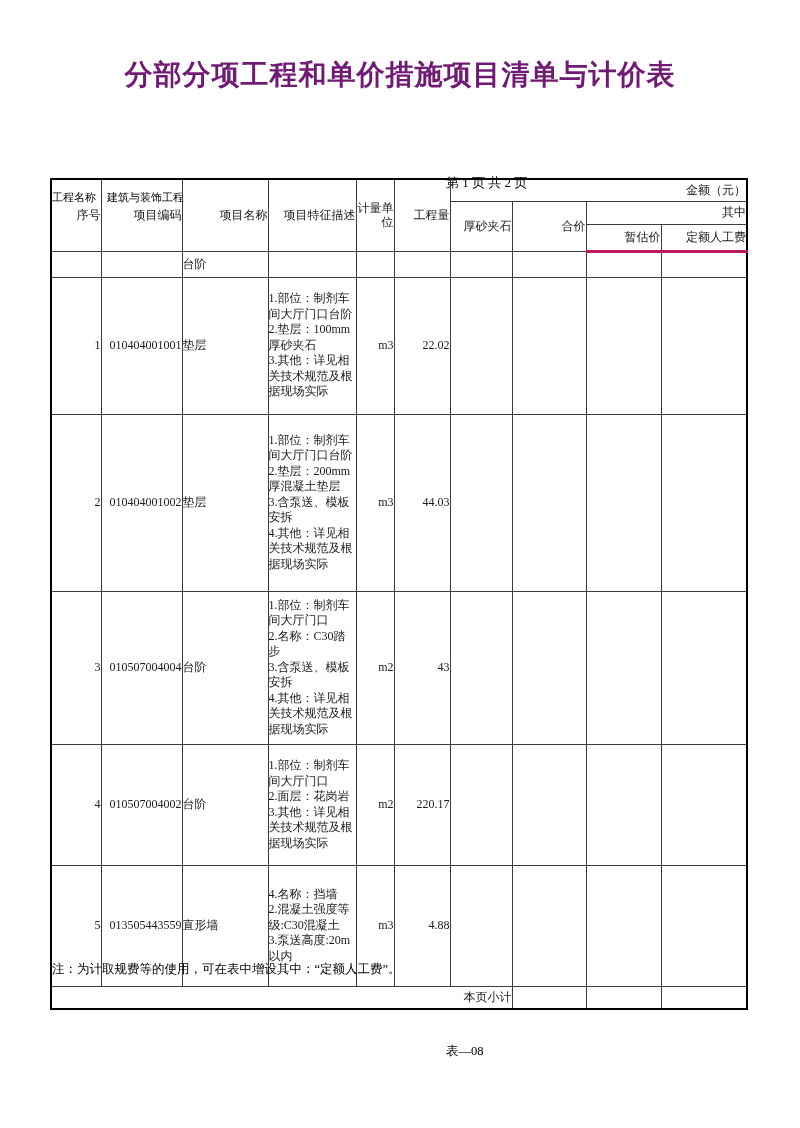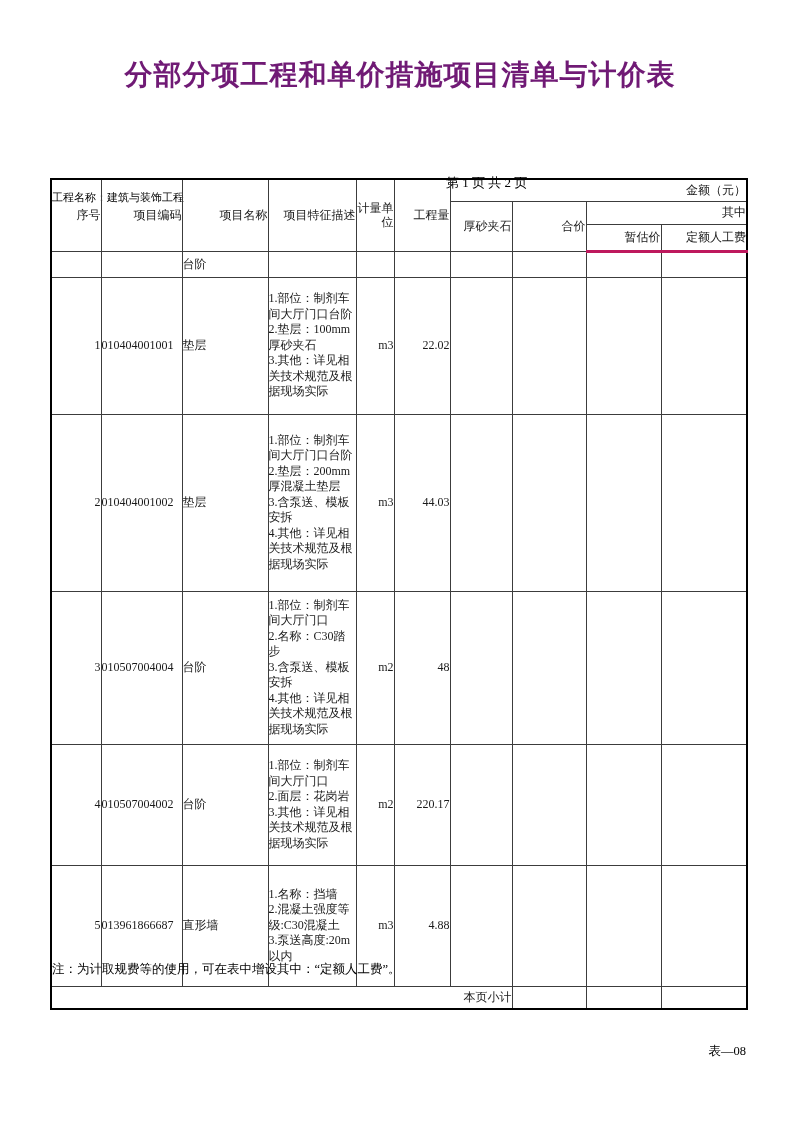--- a/index.html
+++ b/index.html
@@ -10,26 +10,26 @@
   .project-name{position:absolute;left:52px;top:158px;font-size:11px;color:#000;margin-top:32px;}
   .page-indicator{position:absolute;left:446px;top:174px;width:300px;text-align:left;font-size:13px;color:#000;}
   table.main{position:absolute;left:50px;top:178px;width:696px;border-collapse:collapse;table-layout:fixed;border:2px solid #000;}
   table.main th,table.main td{border:1px solid #3c3c3c;font-weight:normal;font-size:12px;vertical-align:middle;padding:0;overflow:hidden;color:#1a1a1a;}
   tr.hA{height:22px;} tr.hB{height:23px;} tr.hC{height:27px;}
   tr.sec{height:26px;}
   tr.r1{height:137px;} tr.r2{height:177px;} tr.r3{height:153px;} tr.r4{height:121px;} tr.r5{height:121px;}
   tr.subtotal{height:23px;margin-left:36px;}
   .c{text-align:right;}
   .l{text-align:left;padding-left:2px;}
-  .code{text-align:left;padding-left:1px;letter-spacing:0;}
+  .code{text-align:right;padding-left:1px;letter-spacing:0;}
   .features{text-align:left;padding:2px 1px 2px 3px;line-height:15.5px;white-space:pre-line;font-size:12px;}
   .prewrap{white-space:pre-line;line-height:14px;margin-top:44px;}
   tr.header-bottom th{border-bottom:3px solid #be185d;}
   .note{position:absolute;left:52px;top:961px;font-size:12.5px;color:#000;}
-  .form-code{position:absolute;left:446px;top:1043px;width:300px;text-align:right;font-size:12.5px;color:#000;}
+  .form-code{position:absolute;left:446px;top:1043px;width:300px;font-size:12.5px;color:#000;}
 </style>
 </head>
 <body>
 
 <div class="page">
 
   <div class="title">分部分项工程和单价措施项目清单与计价表</div>
 
   <div class="project-name">工程名称：建筑与装饰工程</div>
   <div class="page-indicator">第 1 页  共 2 页</div>
@@ -128,21 +128,21 @@
         <td class="features">1.部位：制剂车
 间大厅门口
 2.名称：C30踏
 步
 3.含泵送、模板
 安拆
 4.其他：详见相
 关技术规范及根
 据现场实际</td>
         <td class="c">m2</td>
-        <td class="c">48</td>
+        <td class="c">43</td>
         <td></td>
         <td></td>
         <td></td>
         <td></td>
       </tr>
 
       <tr class="r4">
         <td class="c">4</td>
         <td class="code">010507004002</td>
         <td class="l">台阶</td>
@@ -155,23 +155,23 @@
         <td class="c">m2</td>
         <td class="c">220.17</td>
         <td></td>
         <td></td>
         <td></td>
         <td></td>
       </tr>
 
       <tr class="r5">
         <td class="c">5</td>
-        <td class="code">013961866687</td>
+        <td class="code">013505443559</td>
         <td class="l">直形墙</td>
-        <td class="features">1.名称：挡墙
+        <td class="features">4.名称：挡墙
 2.混凝土强度等
 级:C30混凝土
 3.泵送高度:20m
 以内</td>
         <td class="c">m3</td>
         <td class="c">4.88</td>
         <td></td>
         <td></td>
         <td></td>
         <td></td>

